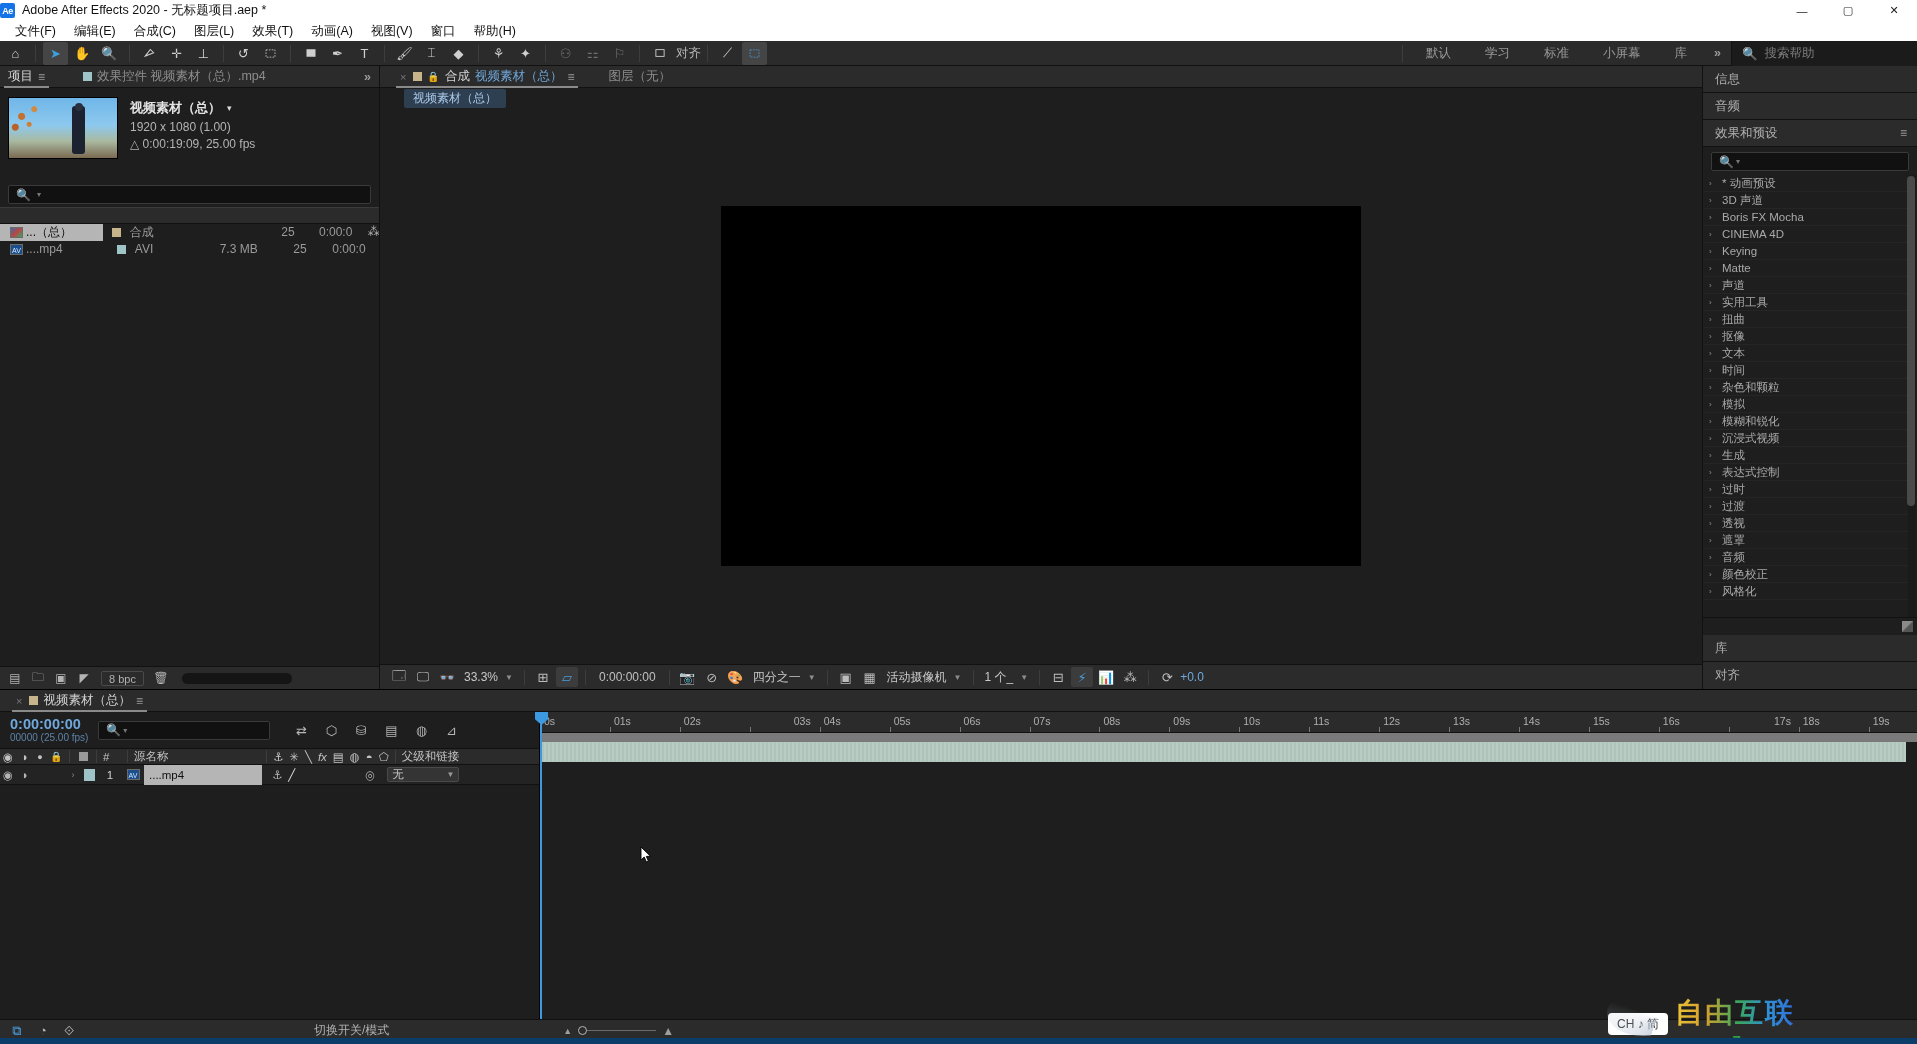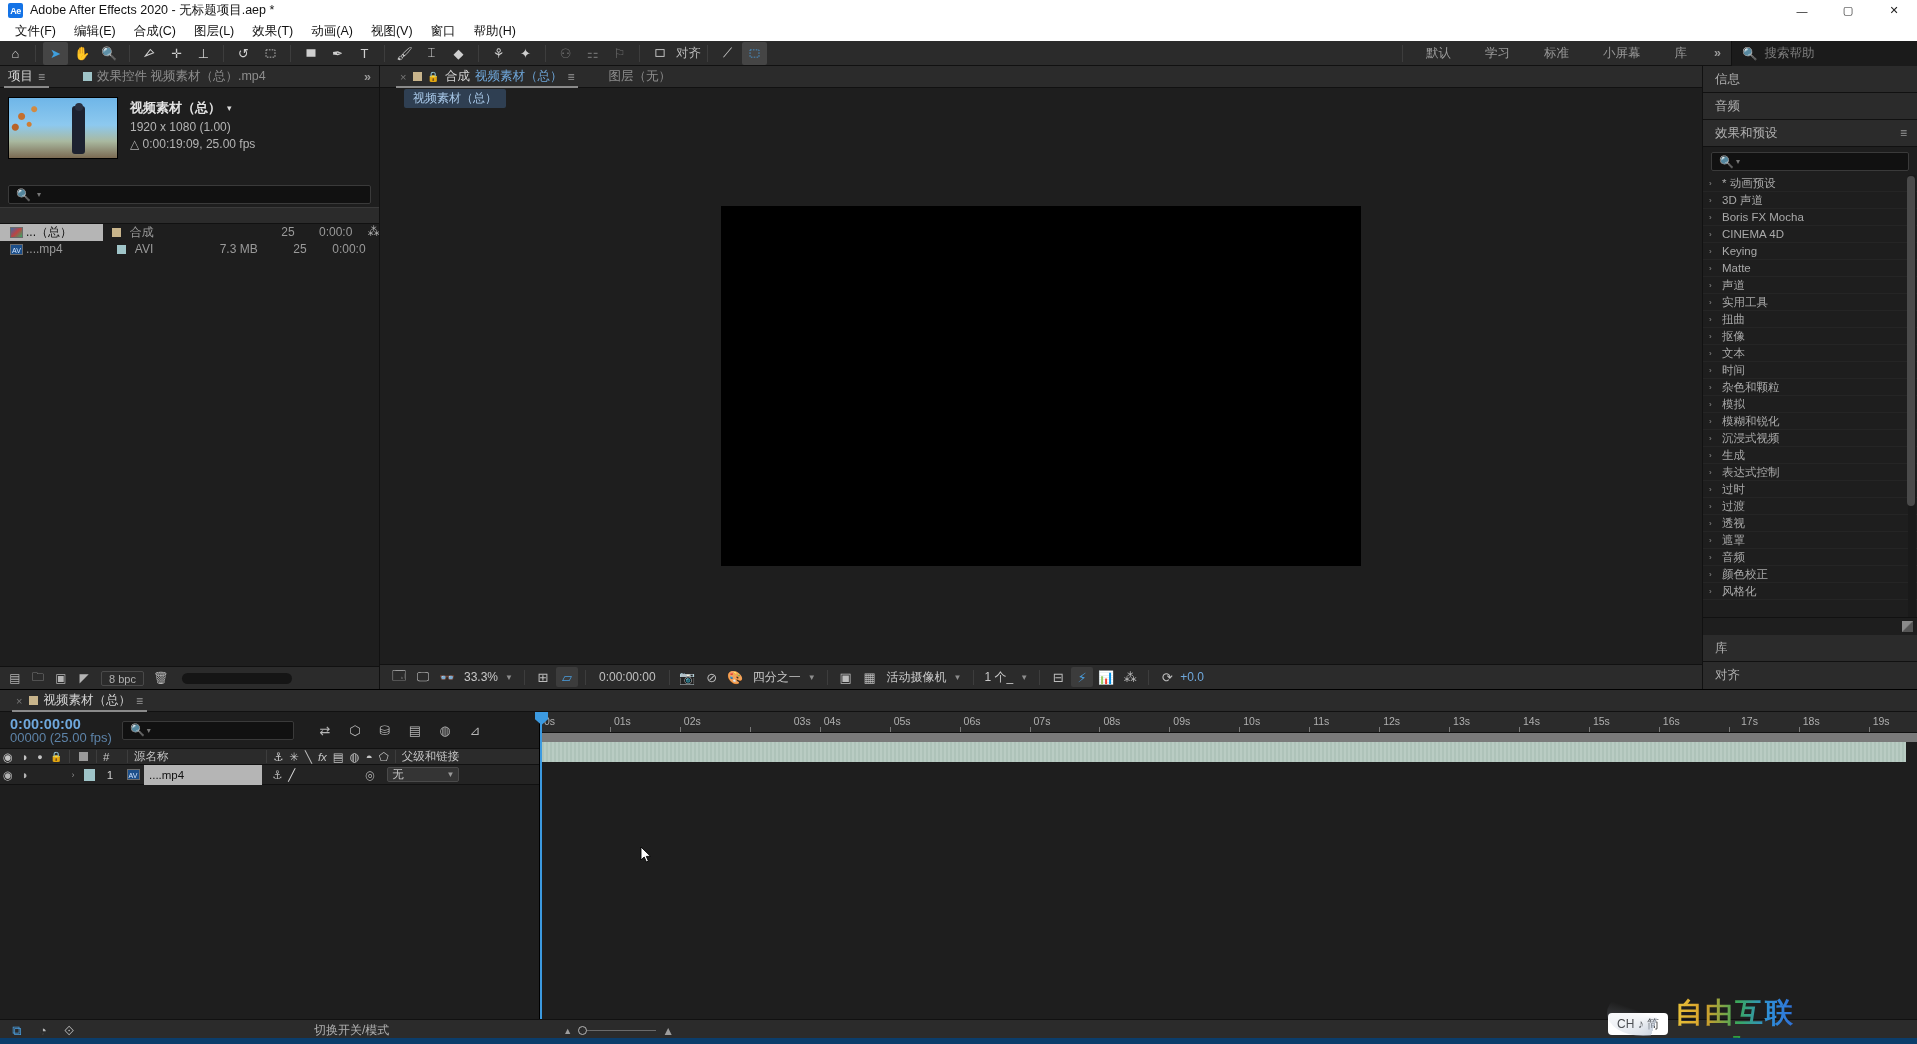--- a/index.html
+++ b/index.html
@@ -8,21 +8,21 @@
     width:1917px; height:1044px; overflow:hidden;
     font-family:"Liberation Sans","DejaVu Sans",sans-serif;
     font-size:13px; color:#c8c8c8; position:relative;
     -webkit-font-smoothing:antialiased;
   }
   .row{display:flex;align-items:center;}
 
   
   #titlebar{
     height:21px; background:#ffffff; color:#000; display:flex; align-items:center;
-    font-size:12.5px; padding-left:8px; position:relative;
+    font-size:12.5px; padding-left:0; position:relative;
   }
   #ae-badge{
     width:15px;height:15px;background:#1473e6;color:#fff;border-radius:2px;
     font-size:9px;font-weight:bold;display:flex;align-items:center;justify-content:center;
     margin-right:7px;letter-spacing:-0.5px;
   }
   #title-text{font-size:12.5px;color:#111;}
   #win-buttons{position:absolute;right:0;top:0;height:21px;display:flex;}
   #win-buttons div{width:46px;height:21px;display:flex;align-items:center;justify-content:center;font-size:11px;color:#222;}
 
@@ -112,21 +112,21 @@
   #fx-foot{height:18px;background:#1e1e1e;border-top:1px solid #111;display:flex;justify-content:flex-end;align-items:center;padding-right:4px;}
   .resz{width:11px;height:11px;background:linear-gradient(135deg,#8a8a8a 45%,#555 55%);}
 
   
   #timeline{height:352px;display:flex;flex-direction:column;background:#1e1e1e;border-top:1px solid #000;}
   #tl-tabs{height:22px;background:#2b2b2b;display:flex;align-items:center;font-size:12.5px;border-bottom:1px solid #111;}
   #tl-body{flex:1 1 auto;display:flex;}
   #tl-left{width:540px;display:flex;flex-direction:column;border-right:1px solid #000;background:#1e1e1e;}
   #tl-ctrl{height:37px;display:flex;align-items:center;padding-left:10px;gap:10px;background:#1e1e1e;border-bottom:1px solid #111;}
   #tc-big{font-size:14.5px;color:#6fa8dc;font-weight:bold;line-height:15px;}
-  #tc-sub{font-size:13px;color:#5d83a8;line-height:12px;}
+  #tc-sub{font-size:10px;color:#5d83a8;line-height:12px;}
   #tl-search{width:172px;height:19px;background:#111;border:1px solid #3a3a3a;border-radius:2px;display:flex;align-items:center;padding-left:7px;color:#6d6d6d;font-size:12px;}
   .tlb{width:22px;height:20px;display:flex;align-items:center;justify-content:center;color:#b6b6b6;font-size:13px;}
   #tl-cols{height:16px;background:#2b2b2b;border-bottom:1px solid #111;display:flex;align-items:center;font-size:11.5px;color:#c4c4c4;}
   .tlcol{display:flex;align-items:center;height:16px;padding:0 3px;gap:4px;}
   .tlsep{width:1px;height:13px;background:#3d3d3d;margin:0 3px;}
   .lrow{height:20px;display:flex;align-items:center;background:#232323;border-bottom:1px solid #111;font-size:11.5px;}
   .lrow .seg{display:flex;align-items:center;height:20px;}
   .layername{background:#b5b5b5;color:#111;font-size:11.5px;padding:1px 5px;min-width:118px;}
   .parentsel{width:72px;height:15px;background:#343434;border:1px solid #4a4a4a;display:flex;align-items:center;justify-content:space-between;padding:0 4px;font-size:11.5px;color:#c4c4c4;border-radius:2px;}
   #tl-right{flex:1 1 auto;display:flex;flex-direction:column;background:#a16207;position:relative;}
@@ -669,21 +669,21 @@
           <div class="tick" style="left: 843.144px; top: 3px;">12s</div>
           <div class="tickline" style="left: 839.144px;"></div>
           <div class="tick" style="left: 913.072px; top: 3px;">13s</div>
           <div class="tickline" style="left: 909.072px;"></div>
           <div class="tick" style="left: 983.001px; top: 3px;">14s</div>
           <div class="tickline" style="left: 979.001px;"></div>
           <div class="tick" style="left: 1052.93px; top: 3px;">15s</div>
           <div class="tickline" style="left: 1048.93px;"></div>
           <div class="tick" style="left: 1122.86px; top: 3px;">16s</div>
           <div class="tickline" style="left: 1118.86px;"></div>
-          <div class="tick" style="left: 1201px; top: 3px;">17s</div>
+          <div class="tick" style="left: 1234px; top: 3px;">17s</div>
           <div class="tickline" style="left: 1188.79px;"></div>
           <div class="tick" style="left: 1262.72px; top: 3px;">18s</div>
           <div class="tickline" style="left: 1258.72px;"></div>
           <div class="tick" style="left: 1332.64px; top: 3px;">19s</div>
           <div class="tickline" style="left: 1328.64px;"></div>
         </div>
       <div id="workbar"></div>
       <div id="tl-tracks">
         <div id="clip-dark"></div>
         <div class="cti-line" style="height:100%;"></div>

